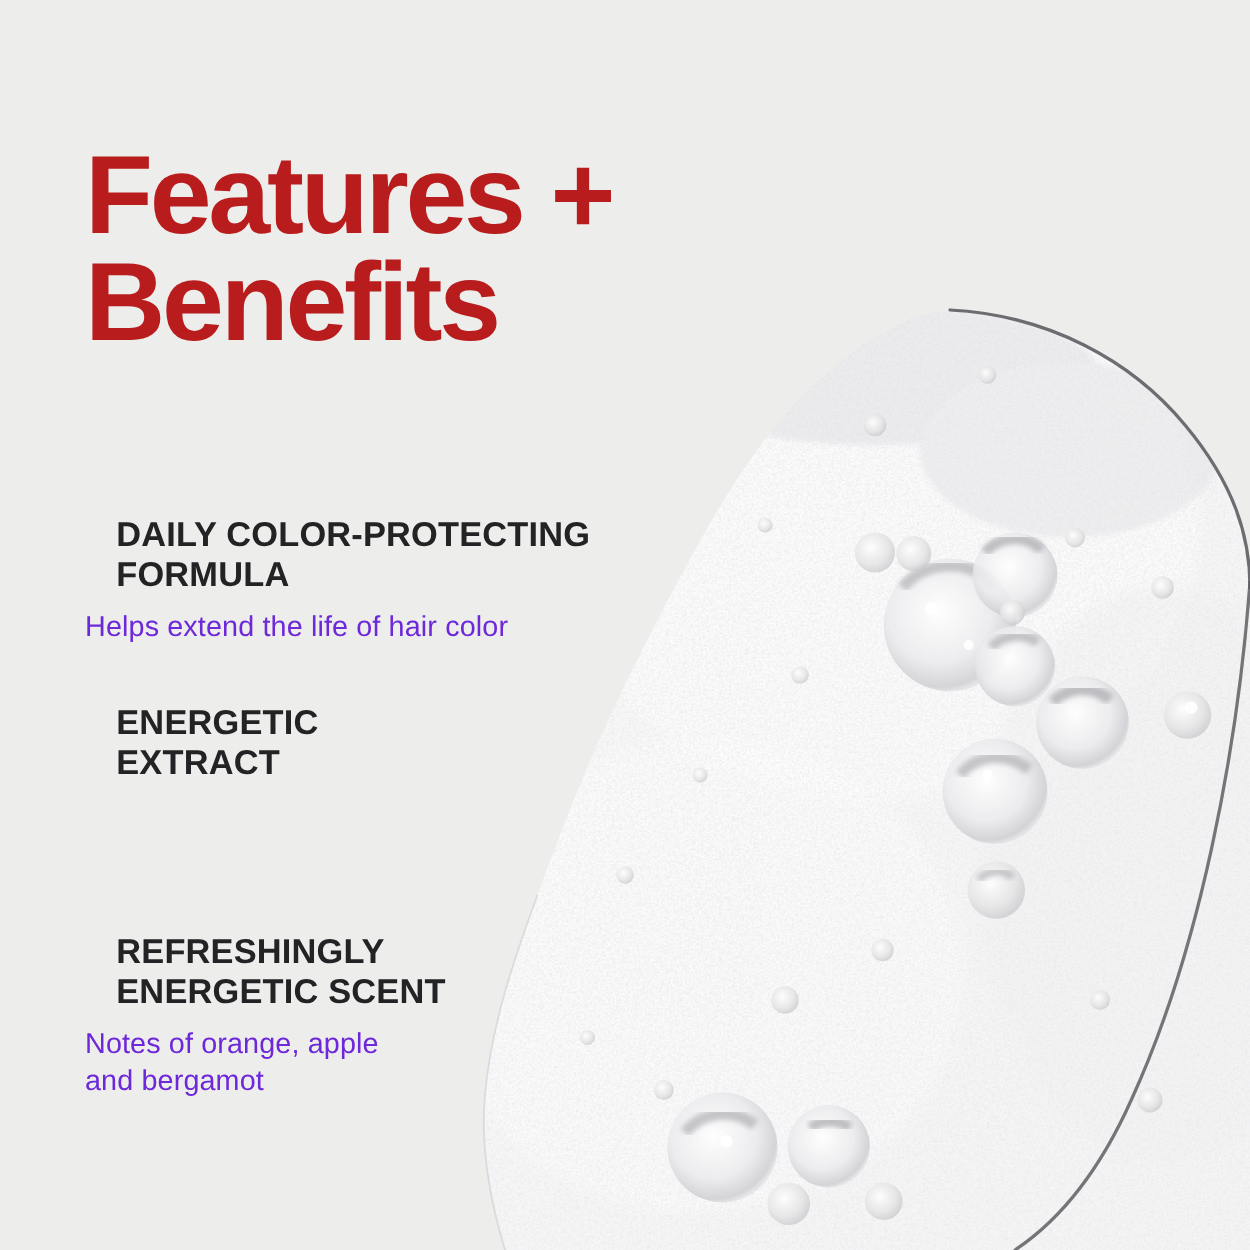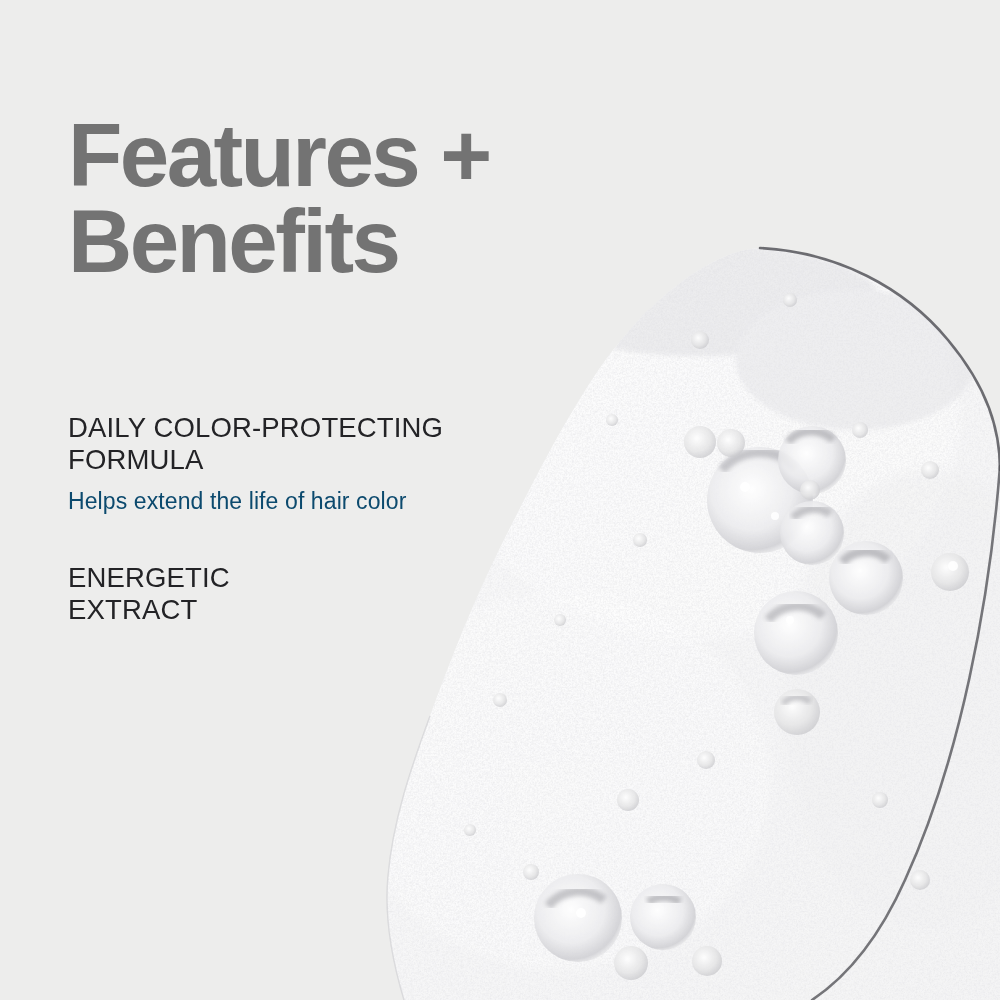--- a/index.html
+++ b/index.html
@@ -37,45 +37,46 @@
 
   #page-title {
     position:absolute;
     top:112px;
     left:0;
     width:500px;
     font-size:89px;
     font-weight:bold;
     line-height:0.97;
     letter-spacing:-2.6px;
-    color:#737373;
+    color:#b91c1c;
     white-space:pre-line;
   }
 
   .feature-block { position:absolute; left:0; width:470px; }
   #feature-block-0 { top:412px; }
   #feature-block-1 { top:562px; }
   #feature-block-2 { top:745px; }
 
   .feature-title {
     font-size:27.5px;
-    font-weight:normal;
+    font-weight:bold;
     line-height:1.18;
     letter-spacing:0.15px;
     color:#232326;
     white-space:pre-line;
+    margin-left:25px;
   }
 
   .feature-desc {
     margin-top:9px;
     font-size:23px;
     font-weight:normal;
     line-height:1.33;
     letter-spacing:0.1px;
-    color:#0c4a6e;
+    color:#6d28d9;
     white-space:pre-line;
   }
 </style>
 </head>
 <body>
 
 <div id="stage">
 
   <svg id="foam-art" viewBox="0 0 1000 1000" width="1000" height="1000" xmlns="http://www.w3.org/2000/svg">
     <defs>
@@ -230,15 +231,21 @@
       <div class="feature-title">DAILY COLOR-PROTECTING
 FORMULA</div>
       <div class="feature-desc">Helps extend the life of hair color</div>
     </div>
 
     <div class="feature-block" id="feature-block-1">
       <div class="feature-title">ENERGETIC
 EXTRACT</div>
     </div>
 
+    <div class="feature-block" id="feature-block-2">
+      <div class="feature-title">REFRESHINGLY
+ENERGETIC SCENT</div>
+      <div class="feature-desc">Notes of orange, apple
+and bergamot</div>
+    </div>
 
   </div>
 </div>
 
 </body></html>

